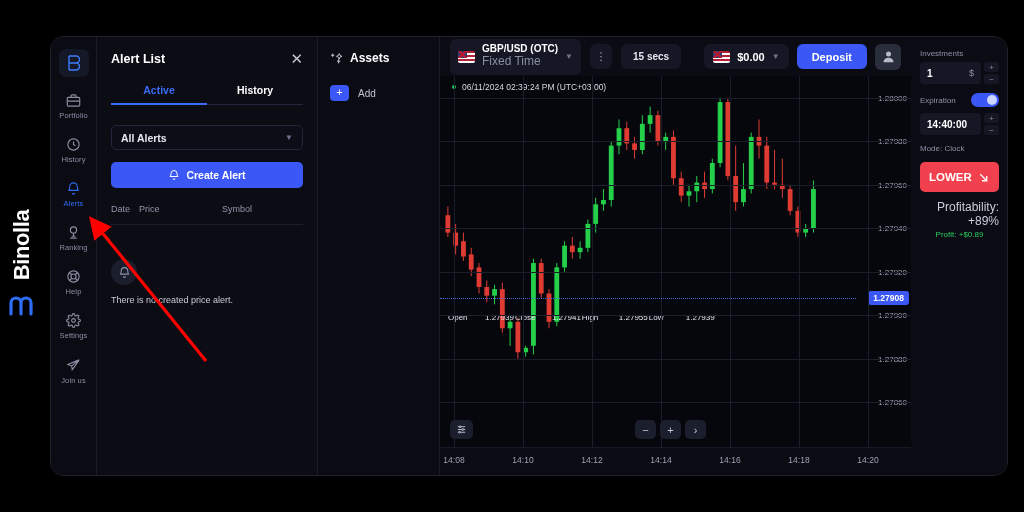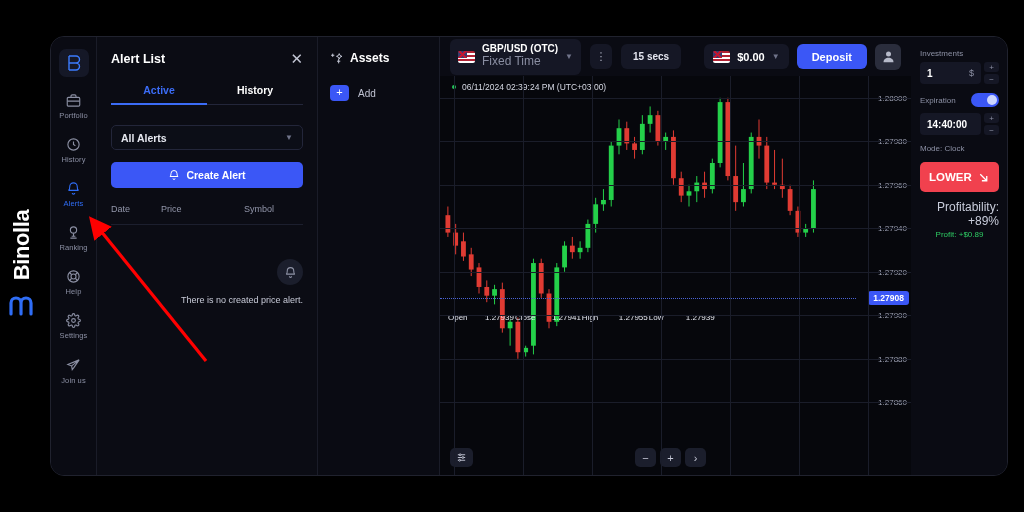--- a/index.html
+++ b/index.html
@@ -127,25 +127,25 @@
     display: flex; align-items: center; justify-content: center; gap: 6px;
     cursor: pointer;
     font-family: "Liberation Sans", sans-serif;
   }
   .col-head {
     display: flex; margin-top: 16px;
     padding-bottom: 10px;
     border-bottom: 1px solid #1c1f2e;
     font-size: 9px; color: #9296aa;
   }
-  .col-head span:nth-child(1) { width: 50px; }
+  .col-head span:nth-child(1) { width: 28px; }
   .col-head span:nth-child(2) { width: 83px; }
   .empty-wrap {
     margin-top: 34px;
-    display: flex; flex-direction: column; align-items: flex-end; gap: 10px;
+    display: flex; flex-direction: column; align-items: flex-start; gap: 10px;
   }
   .empty-icon {
     width: 26px; height: 26px; border-radius: 50%;
     background: #1b1e2c;
     display: flex; align-items: center; justify-content: center;
   }
   .empty-text { font-size: 9px; color: #c8cbd8; }
 
   
   .assets-panel {
@@ -682,20 +682,29 @@
         <div class="grid-v" style="left: 14px;"></div>
         <div class="grid-v" style="left: 83px;"></div>
         <div class="grid-v" style="left: 152px;"></div>
         <div class="grid-v" style="left: 221px;"></div>
         <div class="grid-v" style="left: 290px;"></div>
         <div class="grid-v" style="left: 359px;"></div>
         <div class="grid-v" style="left: 428px;"></div>
         <div class="cur-line" style="top: 221.85px;"></div>
       </div>
 
+    <div class="time-axis" id="time-axis">
+        <div class="time-lbl" style="left: 14px;">14:08</div>
+        <div class="time-lbl" style="left: 83px;">14:10</div>
+        <div class="time-lbl" style="left: 152px;">14:12</div>
+        <div class="time-lbl" style="left: 221px;">14:14</div>
+        <div class="time-lbl" style="left: 290px;">14:16</div>
+        <div class="time-lbl" style="left: 359px;">14:18</div>
+        <div class="time-lbl" style="left: 428px;">14:20</div>
+      </div>
   </div>
 
   <div class="trade-panel">
     <div class="tp-label">Investments</div>
     <div class="tp-input-row">
       <div class="tp-input">
         <span class="tp-val">1</span>
         <span class="tp-cur">$</span>
       </div>
       <div class="tp-steps">

